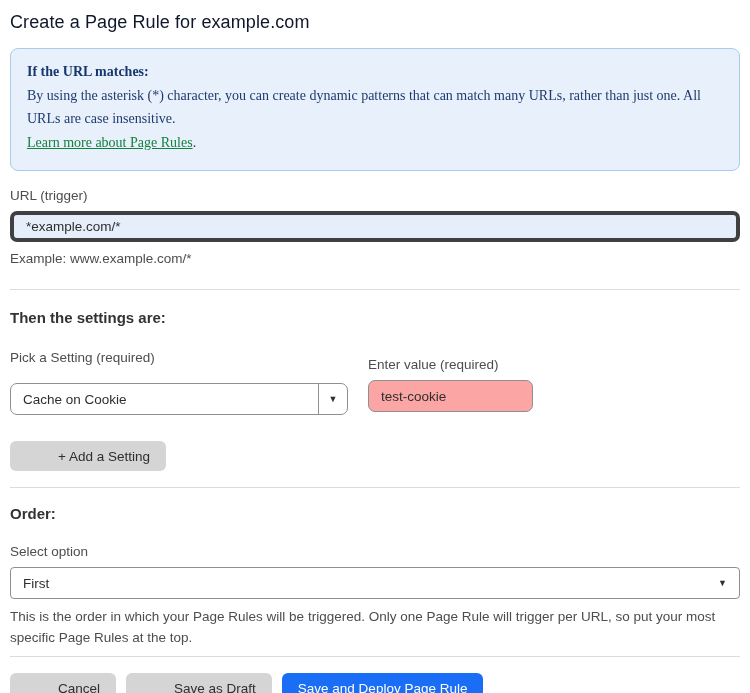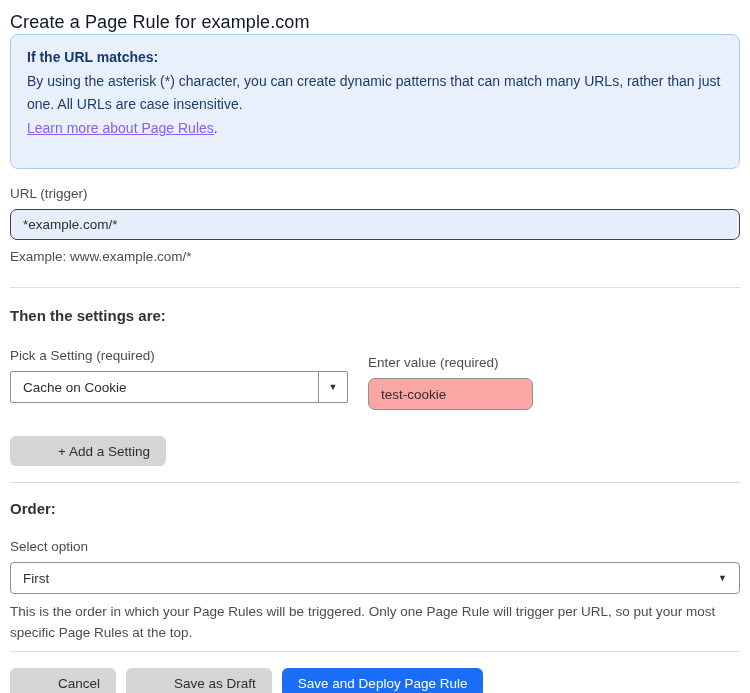--- a/index.html
+++ b/index.html
@@ -11,37 +11,39 @@
   }
   .page-title {
     font-size: 18px;
     font-weight: normal;
     color: #0f172a;
     line-height: 24px;
     letter-spacing: 0.1px;
   }
   
   .info-box {
+    margin-top: 14px;
     background: #e8f1fb;
     border: 1px solid #aacbee;
     border-radius: 8px;
-    padding: 11px 16px 28px 16px;
+    padding: 11px 16px 16px 16px;
     color: #1e3a6e;
     font-size: 14px;
     line-height: 23px;
+    font-family: Liberation Serif, serif;
   }
   .info-heading {
     font-weight: bold;
     font-size: 14px;
     color: #17386f;
   }
   .info-body { margin-top: 1px; }
   .info-link-line { margin-top: 1px; }
   .info-link {
-    color: #8b5cf6;
+    color: #15803d;
     text-decoration: underline;
     cursor: pointer;
     text-align: center;
   }
   
   .field-label {
     font-size: 13.5px;
     color: #4d4d4d;
     line-height: 17px;
   }
@@ -51,21 +53,21 @@
     line-height: 21px;
   }
   
   .url-label { margin-top: 16px; }
   .url-input {
     display: block;
     width: 100%;
     margin-top: 7px;
     height: 31px;
     background: #e7eefb;
-    border: 1px solid #404040;
+    border: 4px solid #404040;
     border-radius: 7px;
     padding: 0 12px;
     font-family: "Liberation Sans", sans-serif;
     font-size: 13.5px;
     color: #2e2e2e;
     outline: none;
   }
   .url-helper { margin-top: 6px; }
   .divider {
     border: none;
@@ -84,25 +86,25 @@
   .settings-heading { margin-top: 18px; }
   
   .settings-row {
     margin-top: 22px;
     display: flex;
     align-items: flex-start;
   }
   .setting-col { width: 338px; }
   .value-col { margin-left: 20px; margin-top: 7px; width: 165px; }
   .select-box {
-    margin-top: 7px;
+    margin-top: 17px;
     height: 32px;
     background: #ffffff;
     border: 1px solid #8f8f8f;
-    border-radius: 2px;
+    border-radius: 7px;
     display: flex;
     align-items: stretch;
     cursor: pointer;
     overflow: hidden;
   }
   .select-box .select-value {
     flex: 1;
     display: flex;
     align-items: center;
     padding: 0 12px;

